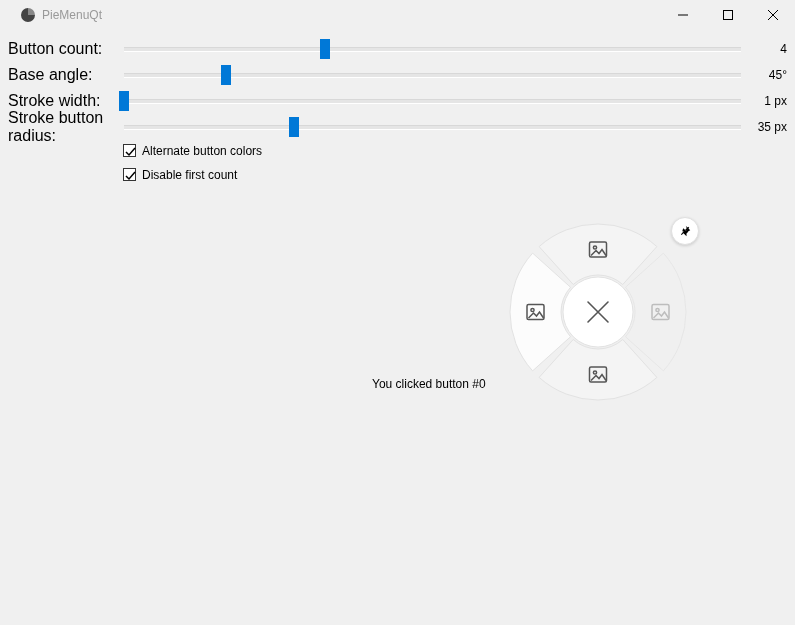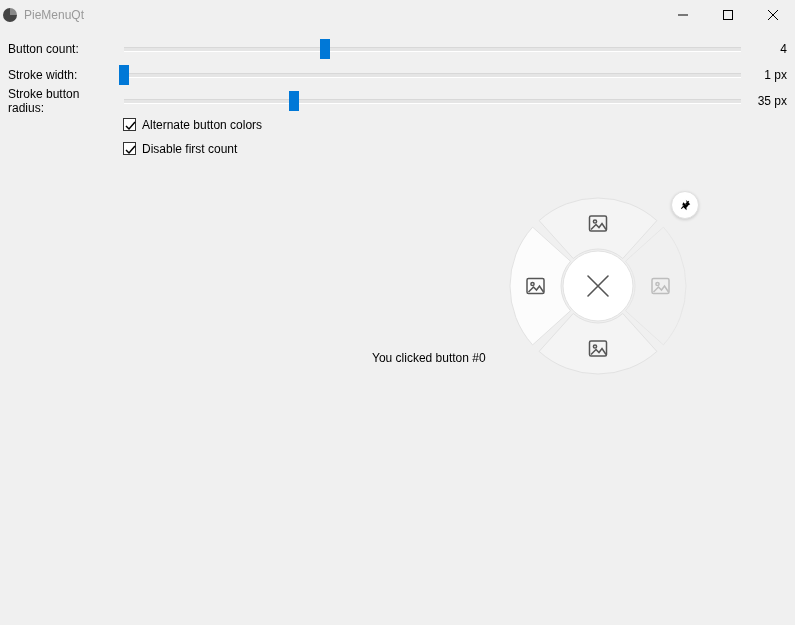--- a/index.html
+++ b/index.html
@@ -1,25 +1,25 @@
 <!DOCTYPE html>
 <html><head>
 <meta charset="utf-8">
 <style>
 html,body{margin:0;padding:0;width:795px;height:625px;background:#f0f0f0;font-family:"Segoe UI",Tahoma,sans-serif;font-size:12px;color:#000}
 .window{width:795px;height:625px;position:relative;background:#f0f0f0}
-.titlebar{height:30px;display:flex;align-items:center;padding-left:2px;background:#f0f0f0}
+.titlebar{height:30px;display:flex;align-items:center;padding-left:20px;background:#f0f0f0}
 .titlebar-icon{width:16px;height:16px;margin-right:6px;display:flex;align-items:center;justify-content:center}
 .titlebar-title{color:#999;font-size:12px;flex:1}
 .winbtns{display:flex;height:30px}
 .winbtn{width:45px;height:30px;display:flex;align-items:center;justify-content:center;color:#333}
 .winbtn svg{display:block}
 .body{padding:6px 8px 0 8px}
 .row{display:flex;align-items:center;height:26px}
-.lbl{width:110px;font-size:12px;color:#000}
+.lbl{width:110px;font-size:16px;color:#000}
 .slider-wrap{flex:1;position:relative;height:20px;margin:0 6px}
 .track{position:absolute;left:0;right:0;top:50%;height:3px;margin-top:-2px;background:#e5e5e5;border-bottom:1px solid #fff;border-top:1px solid #d8d8d8}
 .thumb{position:absolute;top:50%;width:10px;height:20px;margin-top:-10px;margin-left:-5px;background:#0078d7}
 .val{width:40px;text-align:right;font-size:12px;color:#000}
 .checks{margin-left:115px;margin-top:4px}
 .checkrow{display:flex;align-items:flex-start;height:24px}
 .checkbox{width:13px;height:13px;border:1px solid #333;background:#fff;margin-right:6px;position:relative;box-sizing:border-box}
 .pie-area{position:relative;width:100%;}
 .status{position:absolute;left:364px;top:185px;font-size:12px}
 .pie{position:absolute;left:500px;top:30px;width:180px;height:180px}
@@ -57,20 +57,28 @@
   </div>
 
   <div class="body">
     <div class="row">
       <div class="lbl">Button count:</div>
       <div class="slider-wrap">
           <div class="track"></div>
           <div class="thumb" id="t0" style="left: 32.5%;"></div>
         </div>
       <div class="val">4</div>
+    </div>
+    <div class="row">
+      <div class="lbl">Base angle:</div>
+      <div class="slider-wrap">
+          <div class="track"></div>
+          <div class="thumb" id="t1" style="left: 16.5%;"></div>
+        </div>
+      <div class="val">45°</div>
     </div>
     <div class="row">
       <div class="lbl">Stroke width:</div>
       <div class="slider-wrap">
           <div class="track"></div>
           <div class="thumb" id="t2" style="left: 0%;"></div>
         </div>
       <div class="val">1 px</div>
     </div>
     <div class="row">

